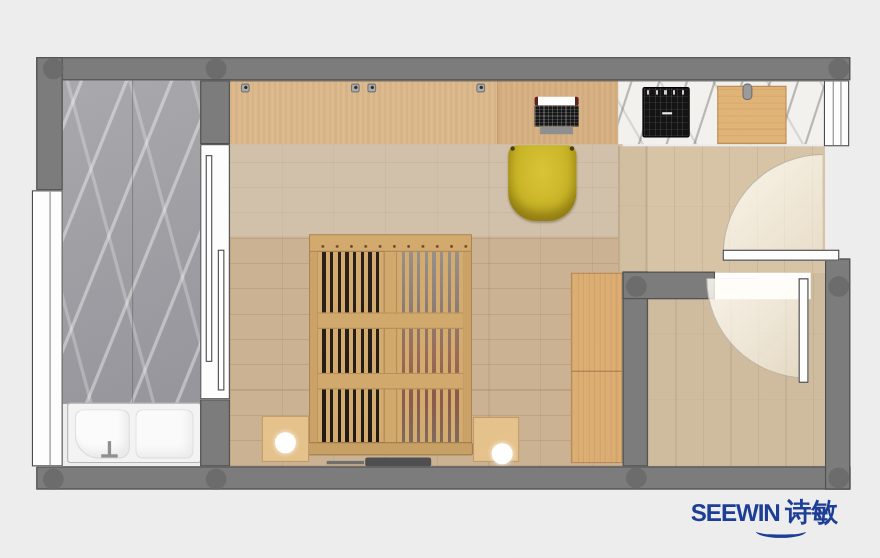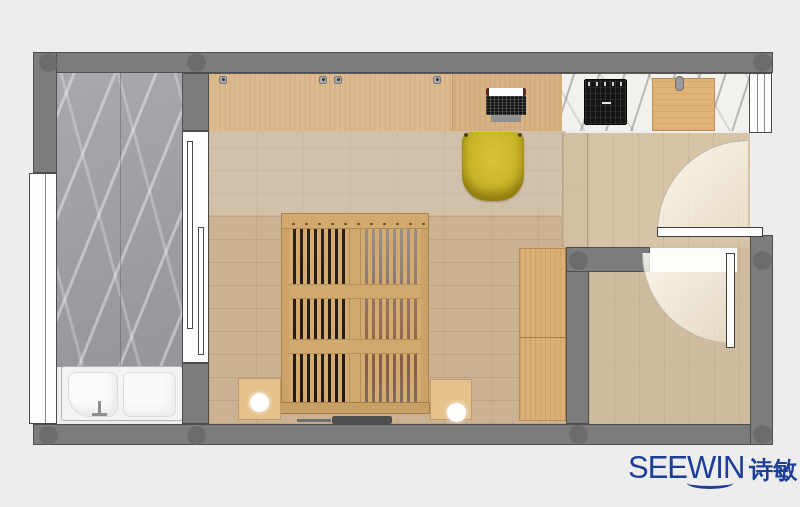--- a/index.html
+++ b/index.html
@@ -27,21 +27,21 @@
   .wardrobe{background-color:#dcae74;background-image:repeating-linear-gradient(90deg, rgba(140,90,40,.14) 0 1px, transparent 1px 5px);border:1px solid rgba(120,80,40,.35);}
   .white-frame{background:#fdfdfd;border:1px solid #4a4a4a;}
   .door-leaf{background:#fdfdfd;border:1px solid #3e3e3e;}
   .wedge{background:linear-gradient(135deg, rgba(255,253,246,.85), rgba(255,252,242,.45));}
   .light{width:19px;height:19px;border-radius:50%;background:#fff;box-shadow:0 0 5px rgba(255,255,255,.95);}
   .nstand{background:#e5c28c;border:1px solid rgba(150,110,60,.45);}
   .screw{width:8px;height:8px;border-radius:2px;background:#ababab;border:1px solid #777;}
   .screw:after{content:"";display:block;width:3px;height:3px;border-radius:50%;background:#2c2c2c;margin:1px auto;}
   .crossband{position:absolute;background:#d2a96c;border-top:1px solid rgba(0,0,0,.14);border-bottom:1px solid rgba(0,0,0,.14);}
   .logo{position:absolute;left:628px;top:450px;width:170px;color:#1c3e96;white-space:nowrap;}
-  .logo .en{font-size:31px;font-weight:400;letter-spacing:-1px;}
+  .logo .en{font-size:22px;font-weight:700;letter-spacing:-1px;}
   .logo .cn{font-size:24px;font-weight:700;margin-left:5px;}
   .swoosh{position:absolute;left:59px;top:27px;width:46px;height:9px;border-bottom:3.5px solid #1c3e96;border-radius:0 0 55% 55%;}
 </style>
 </head>
 <body>
 
 <div class="stage">
 
   <div class="abs floor-marble" style="left:57px;top:73px;width:125px;height:294px;"></div>
   <div class="abs" style="left:120px;top:73px;width:1px;height:294px;background:rgba(75,75,80,.35);"></div>

